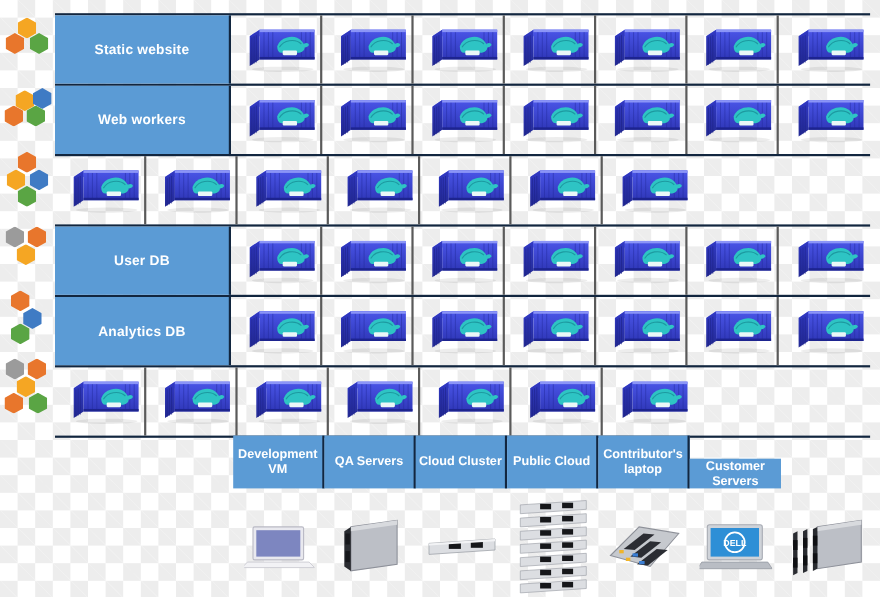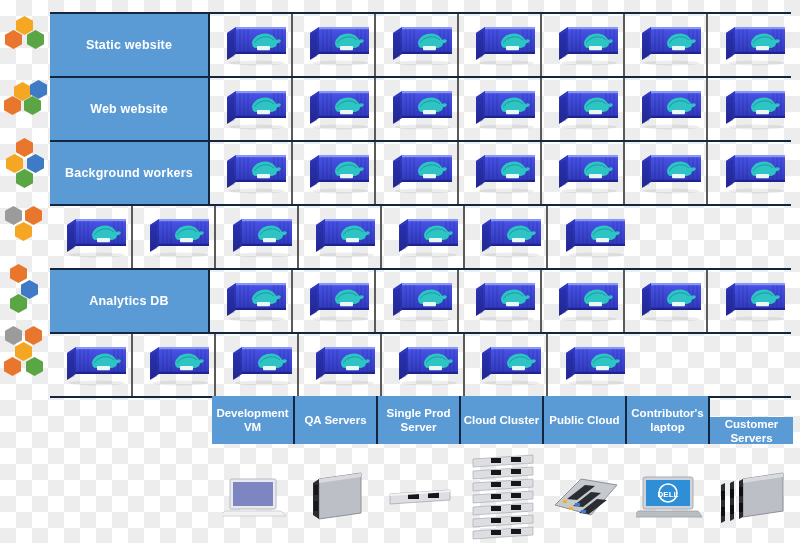--- a/index.html
+++ b/index.html
@@ -495,21 +495,21 @@
       <path d="M40,21 q3,-5 9,-6 q7,-1 11,3" fill="none" stroke="#1d9aa0" stroke-width="1"></path>
       <rect x="43" y="24" width="13" height="4.2" rx="1" fill="#eaf7f7"></rect>
       <path d="M62,18 q4,-2 5,1 q-2,3 -5,2 z" fill="#2ec4c4"></path>
     </g>
 
     <ellipse cx="43" cy="41" rx="28" ry="2.4" fill="#000" opacity="0.07"></ellipse>
   </svg>
         </div>
       </div>
       <div class="row">
-        <div class="row-label">Web website</div>
+        <div class="row-label">Web workers</div>
         <div class="cell">
           <svg class="container-icon" width="74" height="46" viewBox="0 0 74 46">
     <defs>
       <linearGradient id="cfront" x1="0" y1="0" x2="0" y2="1">
         <stop offset="0" stop-color="#4a55e8"></stop>
                 <stop offset="1" stop-color="#2f37b8"></stop>
       </linearGradient>
       <linearGradient id="cside" x1="0" y1="0" x2="0" y2="1">
         <stop offset="0" stop-color="#3139c4"></stop>
                 <stop offset="1" stop-color="#232a93"></stop>
@@ -827,21 +827,20 @@
       <path d="M40,21 q3,-5 9,-6 q7,-1 11,3" fill="none" stroke="#1d9aa0" stroke-width="1"></path>
       <rect x="43" y="24" width="13" height="4.2" rx="1" fill="#eaf7f7"></rect>
       <path d="M62,18 q4,-2 5,1 q-2,3 -5,2 z" fill="#2ec4c4"></path>
     </g>
 
     <ellipse cx="43" cy="41" rx="28" ry="2.4" fill="#000" opacity="0.07"></ellipse>
   </svg>
         </div>
       </div>
       <div class="row">
-        <div class="row-label">Background workers</div>
         <div class="cell">
           <svg class="container-icon" width="74" height="46" viewBox="0 0 74 46">
     <defs>
       <linearGradient id="cfront" x1="0" y1="0" x2="0" y2="1">
         <stop offset="0" stop-color="#4a55e8"></stop>
                 <stop offset="1" stop-color="#2f37b8"></stop>
       </linearGradient>
       <linearGradient id="cside" x1="0" y1="0" x2="0" y2="1">
         <stop offset="0" stop-color="#3139c4"></stop>
                 <stop offset="1" stop-color="#232a93"></stop>
@@ -1159,20 +1158,21 @@
       <path d="M40,21 q3,-5 9,-6 q7,-1 11,3" fill="none" stroke="#1d9aa0" stroke-width="1"></path>
       <rect x="43" y="24" width="13" height="4.2" rx="1" fill="#eaf7f7"></rect>
       <path d="M62,18 q4,-2 5,1 q-2,3 -5,2 z" fill="#2ec4c4"></path>
     </g>
 
     <ellipse cx="43" cy="41" rx="28" ry="2.4" fill="#000" opacity="0.07"></ellipse>
   </svg>
         </div>
       </div>
       <div class="row">
+        <div class="row-label">User DB</div>
         <div class="cell">
           <svg class="container-icon" width="74" height="46" viewBox="0 0 74 46">
     <defs>
       <linearGradient id="cfront" x1="0" y1="0" x2="0" y2="1">
         <stop offset="0" stop-color="#4a55e8"></stop>
                 <stop offset="1" stop-color="#2f37b8"></stop>
       </linearGradient>
       <linearGradient id="cside" x1="0" y1="0" x2="0" y2="1">
         <stop offset="0" stop-color="#3139c4"></stop>
                 <stop offset="1" stop-color="#232a93"></stop>
@@ -2157,21 +2157,20 @@
 
     <ellipse cx="43" cy="41" rx="28" ry="2.4" fill="#000" opacity="0.07"></ellipse>
   </svg>
         </div>
       </div>
     </div>
 
   <div class="col-head-strip">
       <div class="col-head">Development VM</div>
       <div class="col-head">QA  Servers</div>
-      <div class="col-head">Single Prod Server</div>
       <div class="col-head">Cloud Cluster</div>
       <div class="col-head">Public Cloud</div>
       <div class="col-head">Contributor's laptop</div>
       <div class="col-head">Customer Servers</div>
     </div>
 
   <div class="hw-strip">
       <div class="hw-cell">
         <svg width="64" height="46" viewBox="0 0 64 46">
           <rect x="8" y="5" width="46" height="30" rx="1.5" fill="#e9e9ef" stroke="#b9b9c4"></rect>

